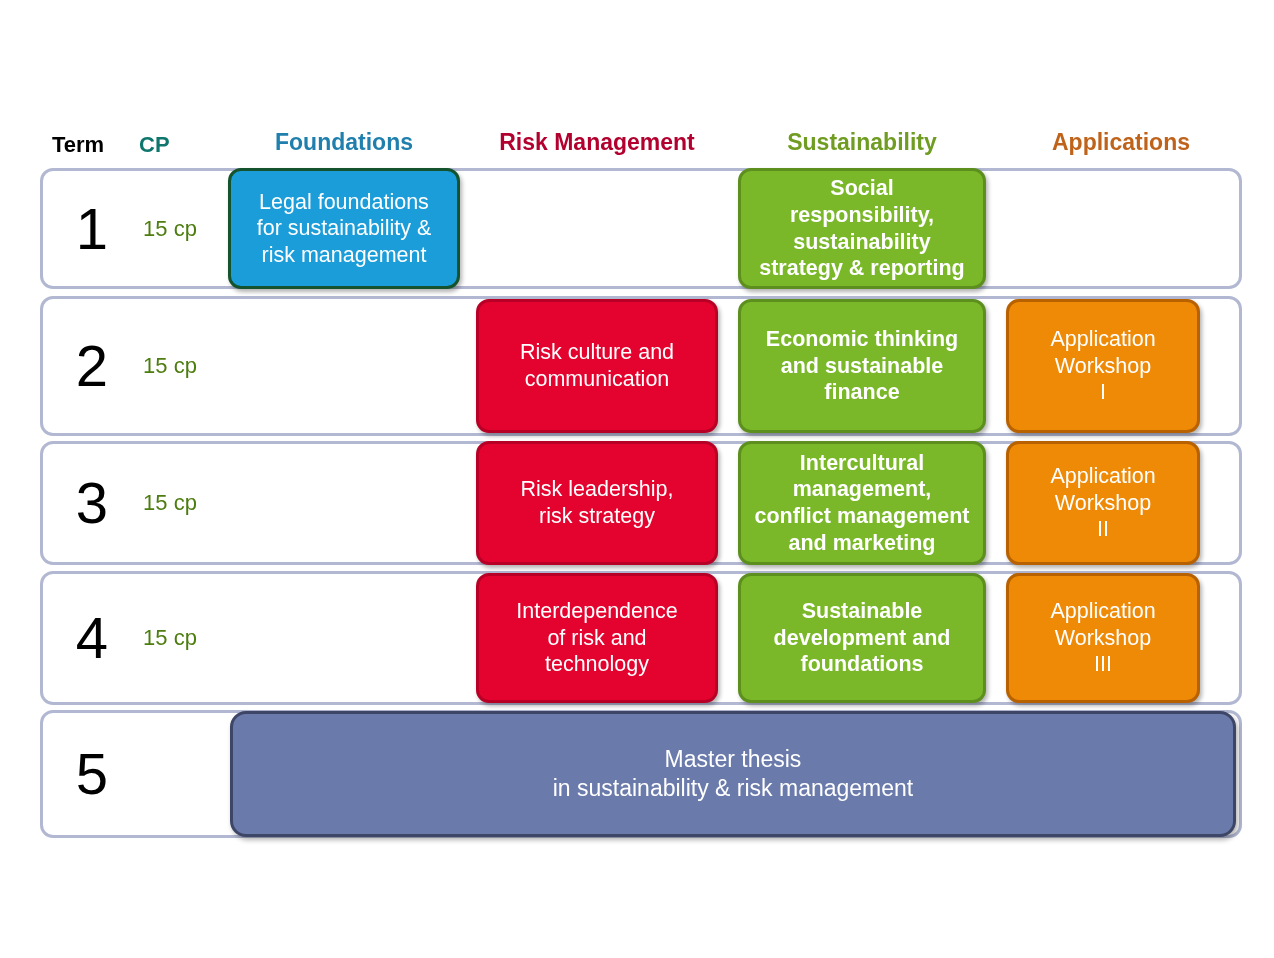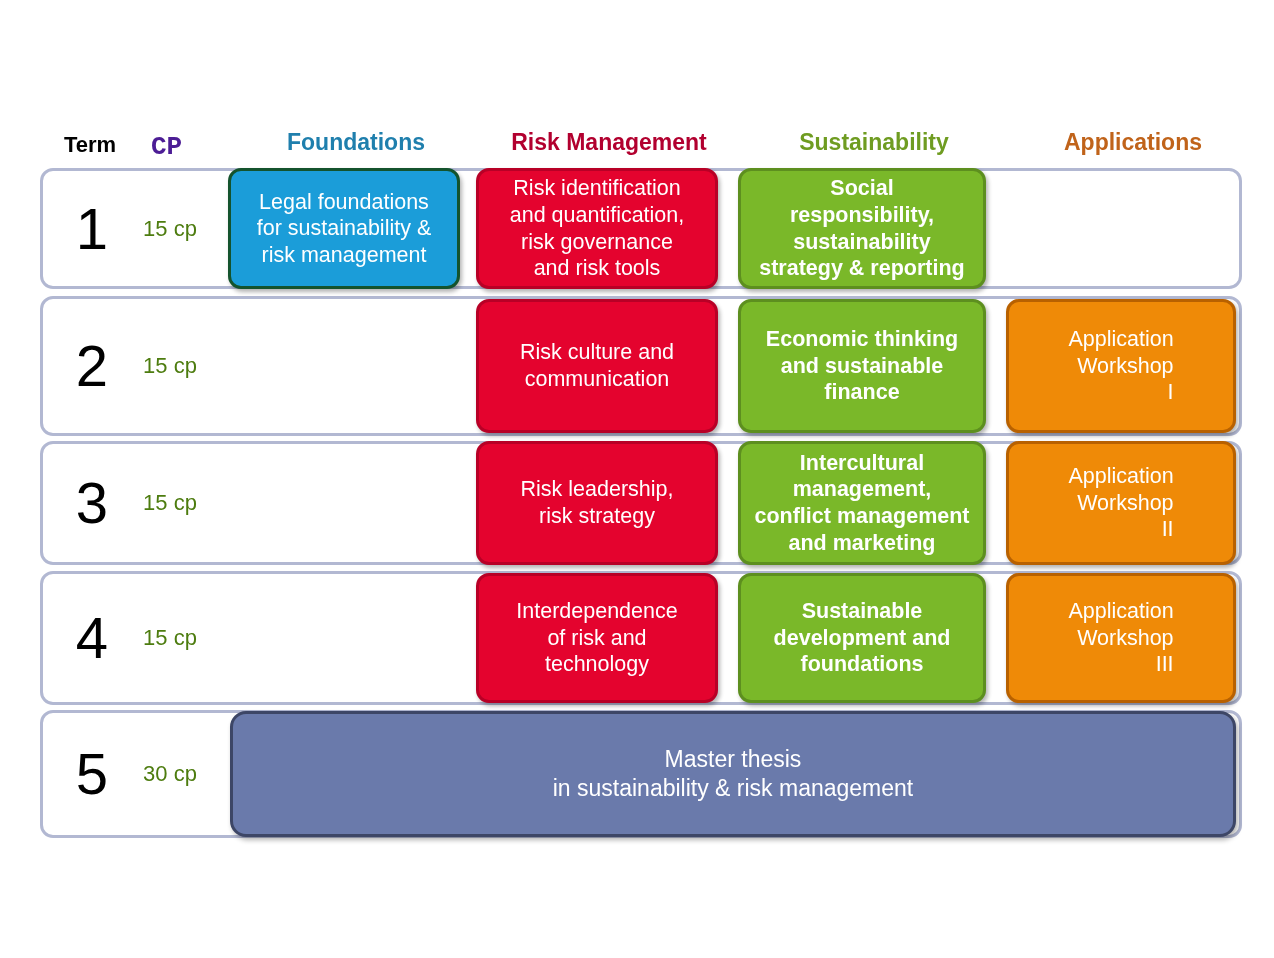--- a/index.html
+++ b/index.html
@@ -19,43 +19,42 @@
     position: absolute;
     left: 0;
     top: 0;
     width: 1274px;
     height: 958px;
   }
 
   
   .header-row {
     position: absolute;
-    left: 12px;
+    left: 0;
     top: 126px;
     width: 1231px;
     height: 40px;
   }
   .hdr {
     position: absolute;
     font-weight: bold;
     white-space: nowrap;
     line-height: 1;
   }
   .hdr-term {
     left: 52px;
     top: 8px;
     font-size: 22px;
     color: #000000;
   }
   .hdr-cp {
     left: 139px;
     top: 8px;
-    font-size: 26px;
-    color: #4c1d95;
-    font-family: Liberation Mono, monospace;
+    font-size: 22px;
+    color: #0f766e;
   }
   .hdr-col {
     font-size: 23px;
     text-align: center;
     top: 5px;
   }
   .hdr-foundations {
     left: 228px;
     width: 232px;
     color: #1f7fad;
@@ -157,21 +156,21 @@
     background: #6a7aab;
     border: 3px solid #3d4666;
     border-radius: 16px;
     box-shadow: 2px 3px 5px rgba(0,0,0,0.30);
   }
 
   
   .col-foundations { left: 228px;  width: 232px; }
   .col-risk        { left: 476px;  width: 242px; }
   .col-sustain     { left: 738px;  width: 248px; font-weight: bold; }
-  .col-apps        { left: 1006px; width: 230px; text-align: right; }
+  .col-apps        { left: 1006px; width: 194px; }
 
   
   .mb-r1 { top: 168px; height: 121px; }
   .mb-r2 { top: 299px; height: 134px; }
   .mb-r3 { top: 441px; height: 124px; }
   .mb-r4 { top: 573px; height: 130px; }
 
   .thesis-box {
     left: 230px;
     top: 711px;
@@ -205,30 +204,25 @@
   <div class="term-row row-3">
     <div class="term-number">3</div>
     <div class="term-cp">15 cp</div>
   </div>
   <div class="term-row row-4">
     <div class="term-number">4</div>
     <div class="term-cp">15 cp</div>
   </div>
   <div class="term-row row-5">
     <div class="term-number">5</div>
-    <div class="term-cp">30 cp</div>
   </div>
 
   <div class="module mod-blue col-foundations mb-r1">Legal foundations
 for sustainability &amp;
 risk management</div>
-  <div class="module mod-red col-risk mb-r1">Risk identification
-and quantification,
-risk governance
-and risk tools</div>
   <div class="module mod-green col-sustain mb-r1">Social
 responsibility,
 sustainability
 strategy &amp; reporting</div>
 
   <div class="module mod-red col-risk mb-r2">Risk culture and
 communication</div>
   <div class="module mod-green col-sustain mb-r2">Economic thinking
 and sustainable
 finance</div>

